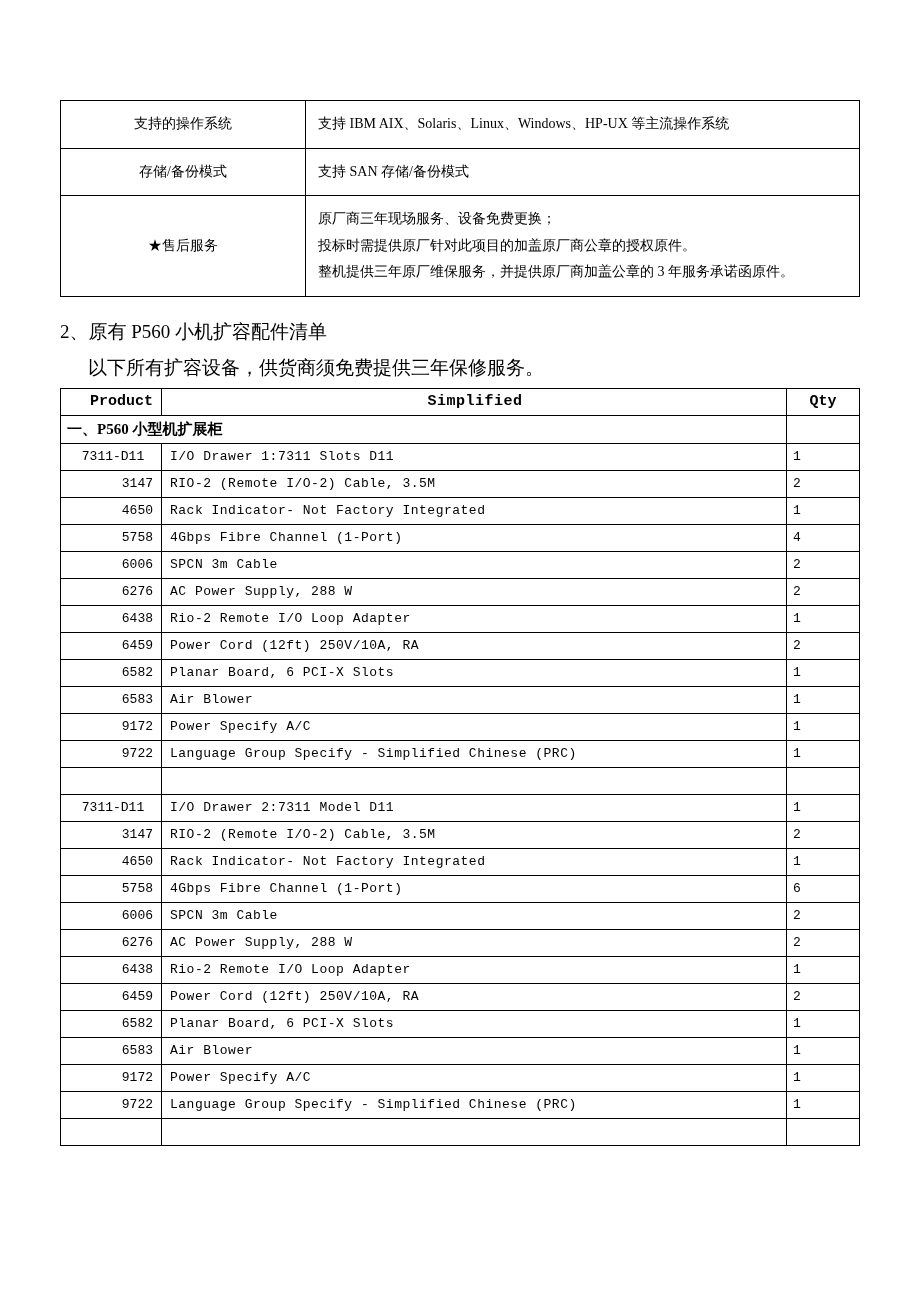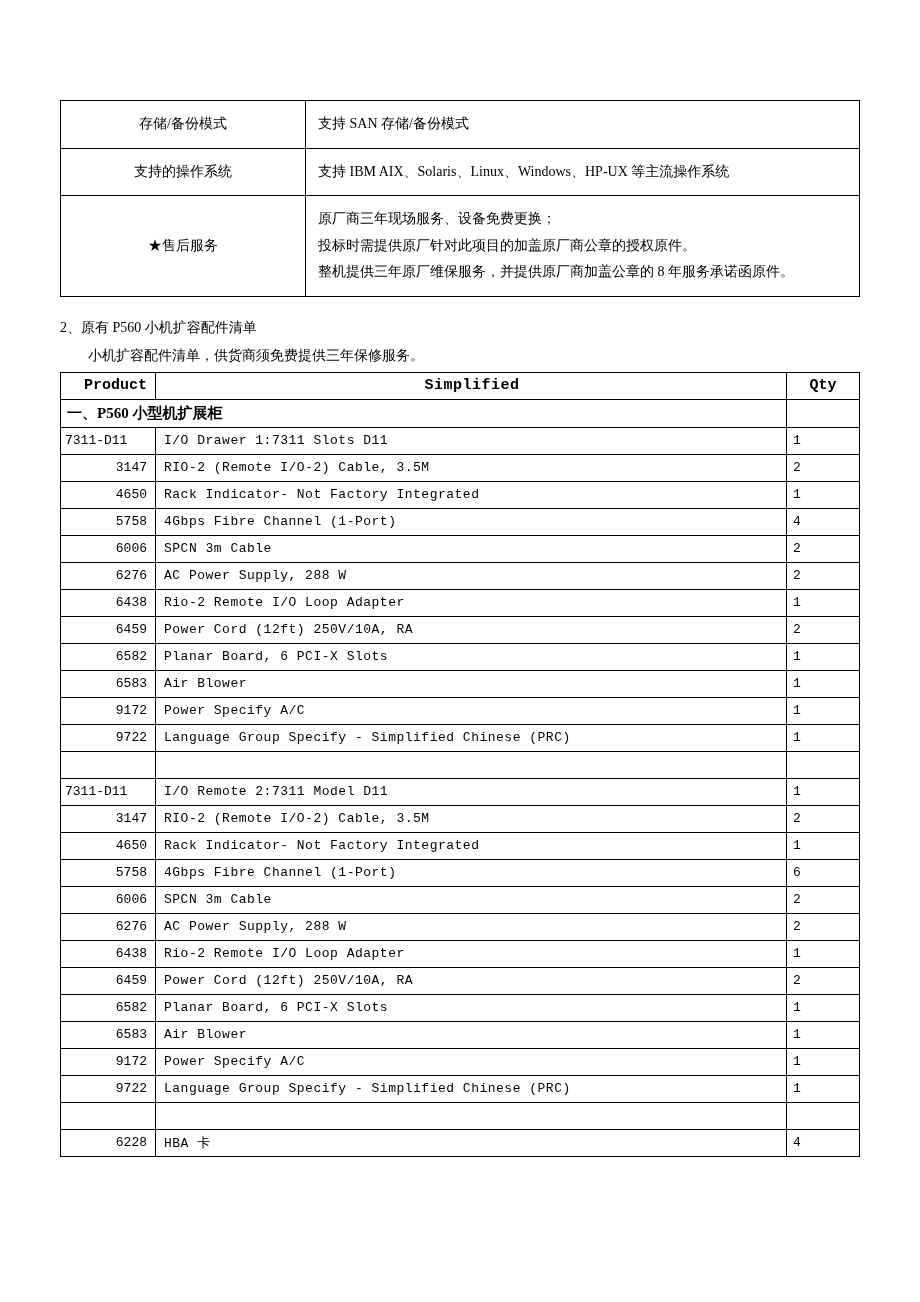--- a/index.html
+++ b/index.html
@@ -23,21 +23,21 @@
       vertical-align: middle;
       line-height: 1.9;
       font-size: 14px;
     }
     .table1 .label-cell {
       width: 220px;
       text-align: center;
     }
     .section-text {
       margin: 6px 0 4px 0;
-      font-size: 14px;
+      font-size: 19px;
       line-height: 1.6;
     }
     .indent {
       padding-left: 28px;
     }
     .table2 {
       margin-top: 4px;
       border-radius: 31px;
     }
     .table2 th, .table2 td {
@@ -53,22 +53,22 @@
       text-align: center;
       font-size: 15px;
     }
     .table2 .col-product {
       width: 80px;
       text-align: right;
       font-family: "Courier New", monospace;
       padding-right: 8px;
     }
     .table2 .col-product.left-align {
-      text-align: left;
-      padding-left: 4px;
+      text-align: center;
+      padding-left: 12px;
     }
     .table2 .col-desc {
       font-family: "Courier New", monospace;
       text-align: left;
       padding-left: 8px;
       letter-spacing: 0.5px;
     }
     .table2 .col-qty {
       width: 60px;
       font-family: "Courier New", monospace;
@@ -82,38 +82,38 @@
     .table2 .spacer-row td {
       height: 18px;
     }
   </style>
 </head>
 <body>
 
 <table class="table1">
   <tbody id="spec-table-body">
       <tr>
+        <td class="label-cell">支持的操作系统</td>
+        <td style="white-space: pre-line;">支持 IBM AIX、Solaris、Linux、Windows、HP-UX 等主流操作系统</td>
+      </tr>
+      <tr>
         <td class="label-cell">存储/备份模式</td>
         <td style="white-space: pre-line;">支持 SAN 存储/备份模式</td>
-      </tr>
-      <tr>
-        <td class="label-cell">支持的操作系统</td>
-        <td style="white-space: pre-line;">支持 IBM AIX、Solaris、Linux、Windows、HP-UX 等主流操作系统</td>
       </tr>
       <tr>
         <td class="label-cell">★售后服务</td>
         <td style="white-space: pre-line;">原厂商三年现场服务、设备免费更换；
 投标时需提供原厂针对此项目的加盖原厂商公章的授权原件。
-整机提供三年原厂维保服务，并提供原厂商加盖公章的 8 年服务承诺函原件。</td>
+整机提供三年原厂维保服务，并提供原厂商加盖公章的 3 年服务承诺函原件。</td>
       </tr>
     </tbody>
 </table>
 
 <div class="section-text">2、原有 P560 小机扩容配件清单</div>
-<div class="section-text indent">小机扩容配件清单，供货商须免费提供三年保修服务。</div>
+<div class="section-text indent">以下所有扩容设备，供货商须免费提供三年保修服务。</div>
 
 <table class="table2">
   <thead>
     <tr>
       <th class="col-product">Product</th>
       <th class="col-desc" style="text-align:center">Simplified</th>
       <th class="col-qty">Qty</th>
     </tr>
   </thead>
   <tbody id="parts-table-body">
@@ -181,21 +181,21 @@
         <td class="col-desc">Language Group Specify - Simplified Chinese (PRC)</td>
         <td class="col-qty">1</td>
       </tr>
       <tr class="spacer-row">
         <td class="col-product"></td>
         <td class="col-desc"></td>
         <td class="col-qty"></td>
       </tr>
       <tr>
         <td class="col-product left-align">7311-D11</td>
-        <td class="col-desc">I/O Remote 2:7311 Model D11</td>
+        <td class="col-desc">I/O Drawer 2:7311 Model D11</td>
         <td class="col-qty">1</td>
       </tr>
       <tr>
         <td class="col-product">3147</td>
         <td class="col-desc">RIO-2 (Remote I/O-2) Cable, 3.5M</td>
         <td class="col-qty">2</td>
       </tr>
       <tr>
         <td class="col-product">4650</td>
         <td class="col-desc">Rack Indicator- Not Factory Integrated</td>
@@ -244,19 +244,14 @@
       <tr>
         <td class="col-product">9722</td>
         <td class="col-desc">Language Group Specify - Simplified Chinese (PRC)</td>
         <td class="col-qty">1</td>
       </tr>
       <tr class="spacer-row">
         <td class="col-product"></td>
         <td class="col-desc"></td>
         <td class="col-qty"></td>
       </tr>
-      <tr>
-        <td class="col-product">6228</td>
-        <td class="col-desc">HBA 卡</td>
-        <td class="col-qty">4</td>
-      </tr>
     </tbody>
 </table>
 
 </body></html>

